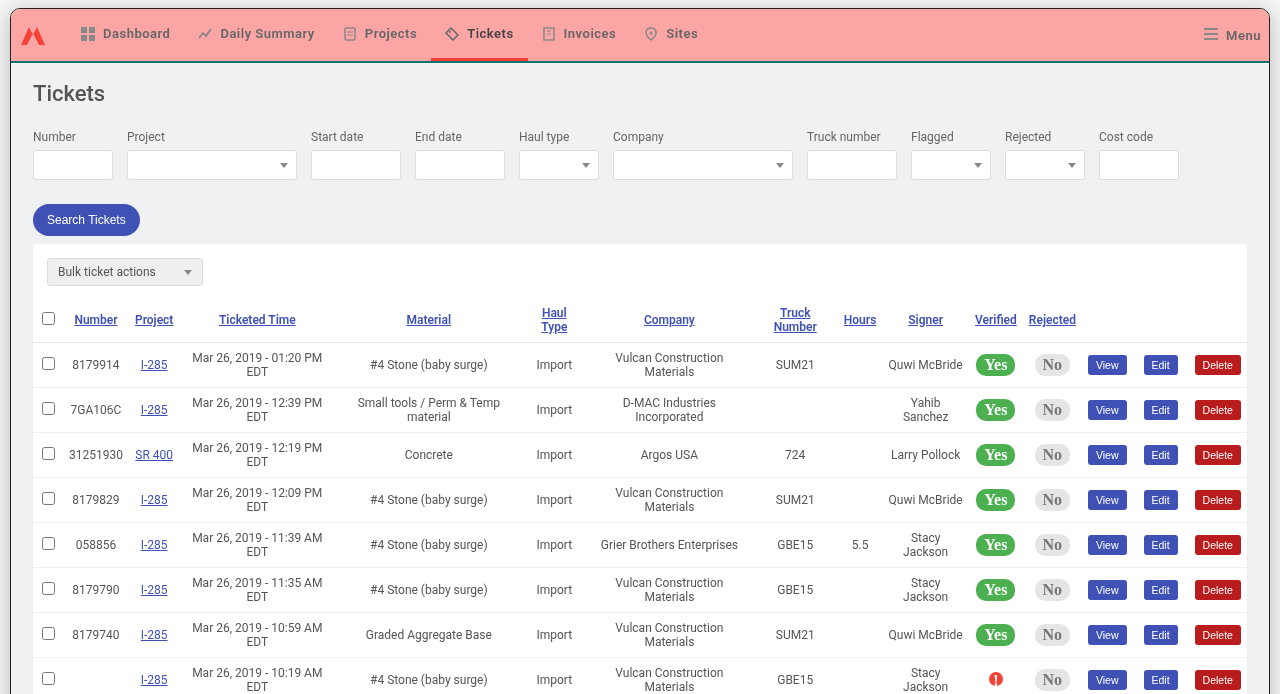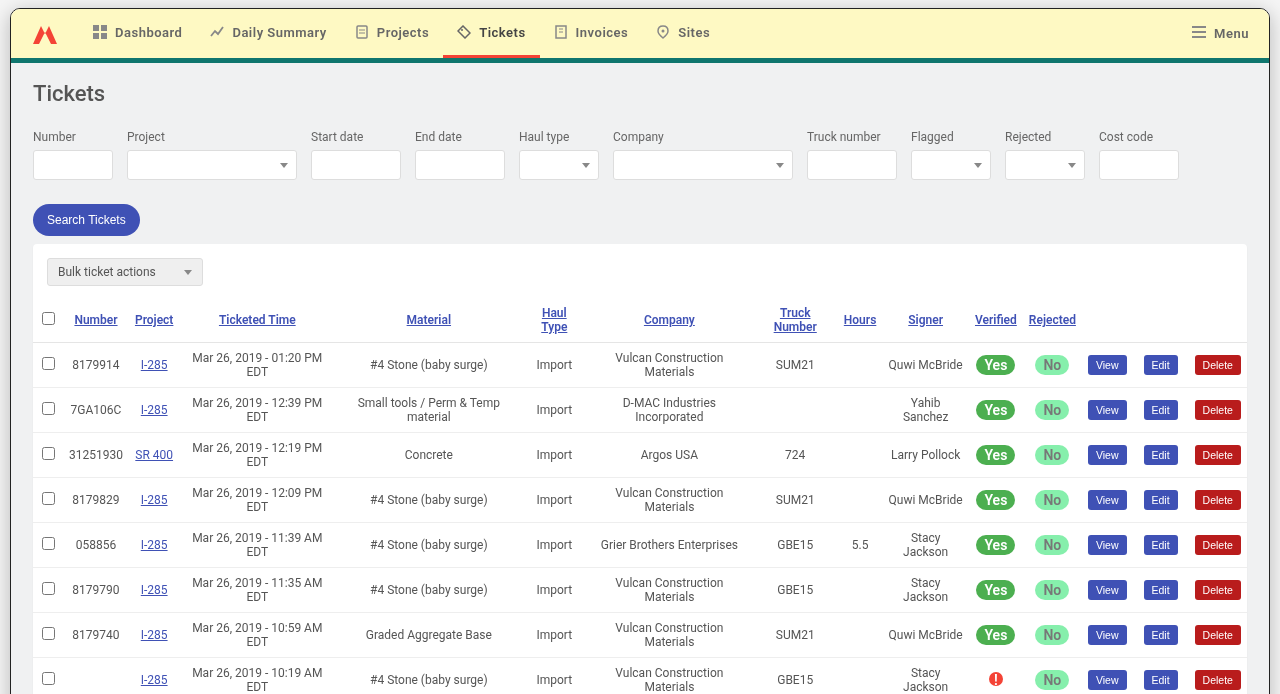--- a/index.html
+++ b/index.html
@@ -1,20 +1,20 @@
 <!DOCTYPE html>
 <html><head>
 <meta charset="utf-8">
 <style>
   * { box-sizing: border-box; margin: 0; padding: 0; }
   body { font-family: -apple-system, BlinkMacSystemFont, "Segoe UI", Roboto, Arial, sans-serif; background: #f5f5f5; color: #333; font-size: 13px; }
   .window { width: 1260px; margin: 8px auto; background: #fff; border-radius: 10px; box-shadow: 0 4px 20px rgba(0,0,0,0.25); overflow: hidden; border:1px solid #222; }
   
   
-  .topnav { display: flex; align-items: center; padding: 0 20px; border-bottom: 5px solid #0f766e; background: #fef9c3; height: 54px; }
+  .topnav { display: flex; align-items: center; padding: 0 8px; border-bottom: 2px solid #0f766e; background: #fca5a5; height: 54px; }
   .logo { margin-right: 20px; display:flex; align-items:center; }
   .nav-items { display: flex; align-items: stretch; height: 100%; flex: 1; }
   .nav-item { display: flex; align-items: center; padding: 0 14px; color: #666; font-weight: 600; letter-spacing: 0.5px; cursor: pointer; border-bottom: 3px solid transparent; font-size: 13px; }
   .nav-item.active { color: #444; border-bottom: 3px solid #f44336; }
   .nav-item .ico { margin-right: 8px; display:inline-flex; }
   .menu-right { display: flex; align-items:center; color:#666; font-weight:600; letter-spacing:0.5px; cursor:pointer; }
   .menu-right .ico { margin-right:8px; }
   
   
   .page { background:#f0f1f2; padding: 18px 22px; }
@@ -35,23 +35,23 @@
   .bulk-select { display:inline-flex; align-items:center; background:#efefef; border:1px solid #ddd; border-radius:3px; padding:6px 10px; font-size:12px; color:#555; cursor:pointer; }
   .bulk-select::after { content:""; border-left:4px solid transparent; border-right:4px solid transparent; border-top:5px solid #888; margin-left:28px; }
   
   table { width:100%; border-collapse: collapse; }
   th { font-size:12px; color:#3f51b5; text-decoration: underline; font-weight:600; padding:8px 6px; text-align:center; border-bottom:1px solid #e5e5e5; cursor:pointer; }
   th.noheader { text-decoration:none; }
   td { font-size:12px; color:#555; padding:8px 6px; text-align:center; border-bottom:1px solid #eee; }
   .cb { width:30px; }
   .link { color:#3f51b5; text-decoration:underline; cursor:pointer; }
   
-  .badge { display:inline-block; padding:2px 8px; border-radius:10px; font-size:14px; font-weight:600; color:#fff; }
+  .badge { display:inline-block; padding:2px 8px; border-radius:10px; font-size:16px; font-weight:600; color:#fff;font-family:Liberation Serif, serif; }
   .badge-yes { background:#4caf50; }
-  .badge-no { background:#86efac; color:#777; }
+  .badge-no { background:#e5e5e5; color:#777; }
   .badge-warn { background:#f44336; width:14px; height:14px; border-radius:50%; padding:0; }
   
   .actions { display:flex; gap:17px; justify-content:center; }
   .btn-sm { border:none; color:#fff; padding:4px 8px; font-size:10.5px; border-radius:3px; cursor:pointer; font-weight:500; }
   .btn-view { background:#3f51b5; }
   .btn-edit { background:#3f51b5; }
   .btn-del { background:#b91c1c; }
   
   input[type=checkbox] { cursor:pointer; }
 </style>

